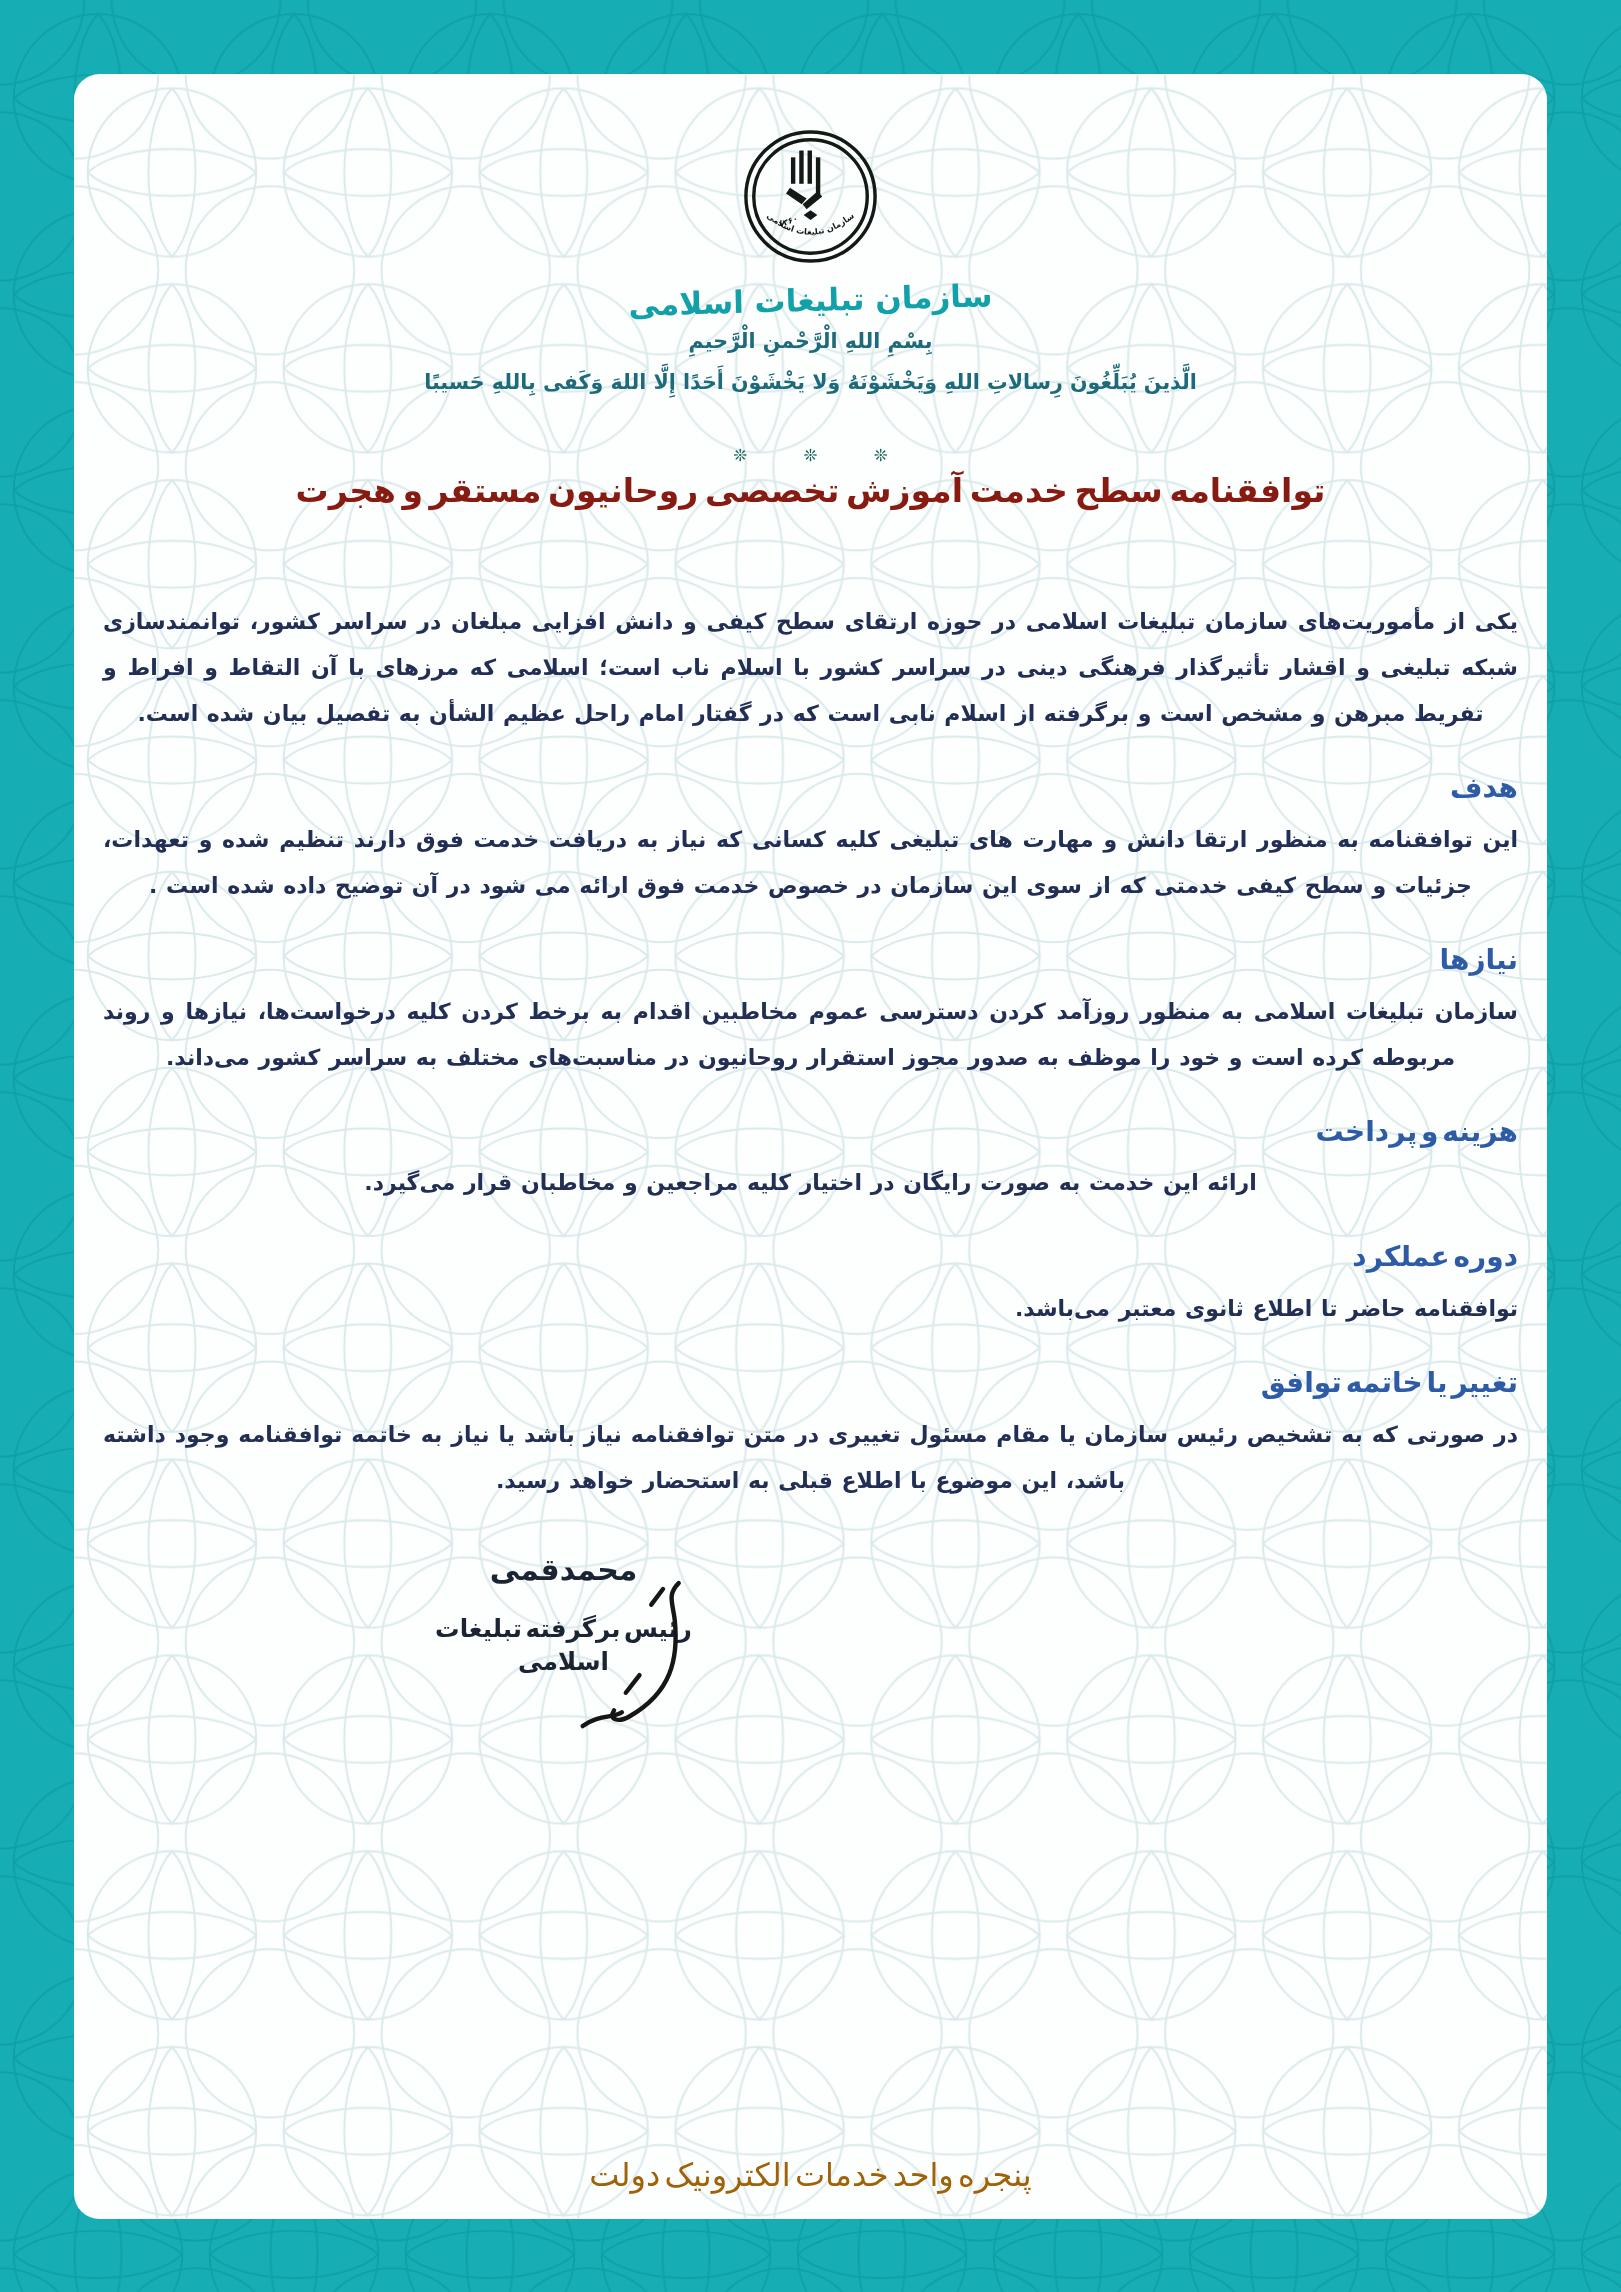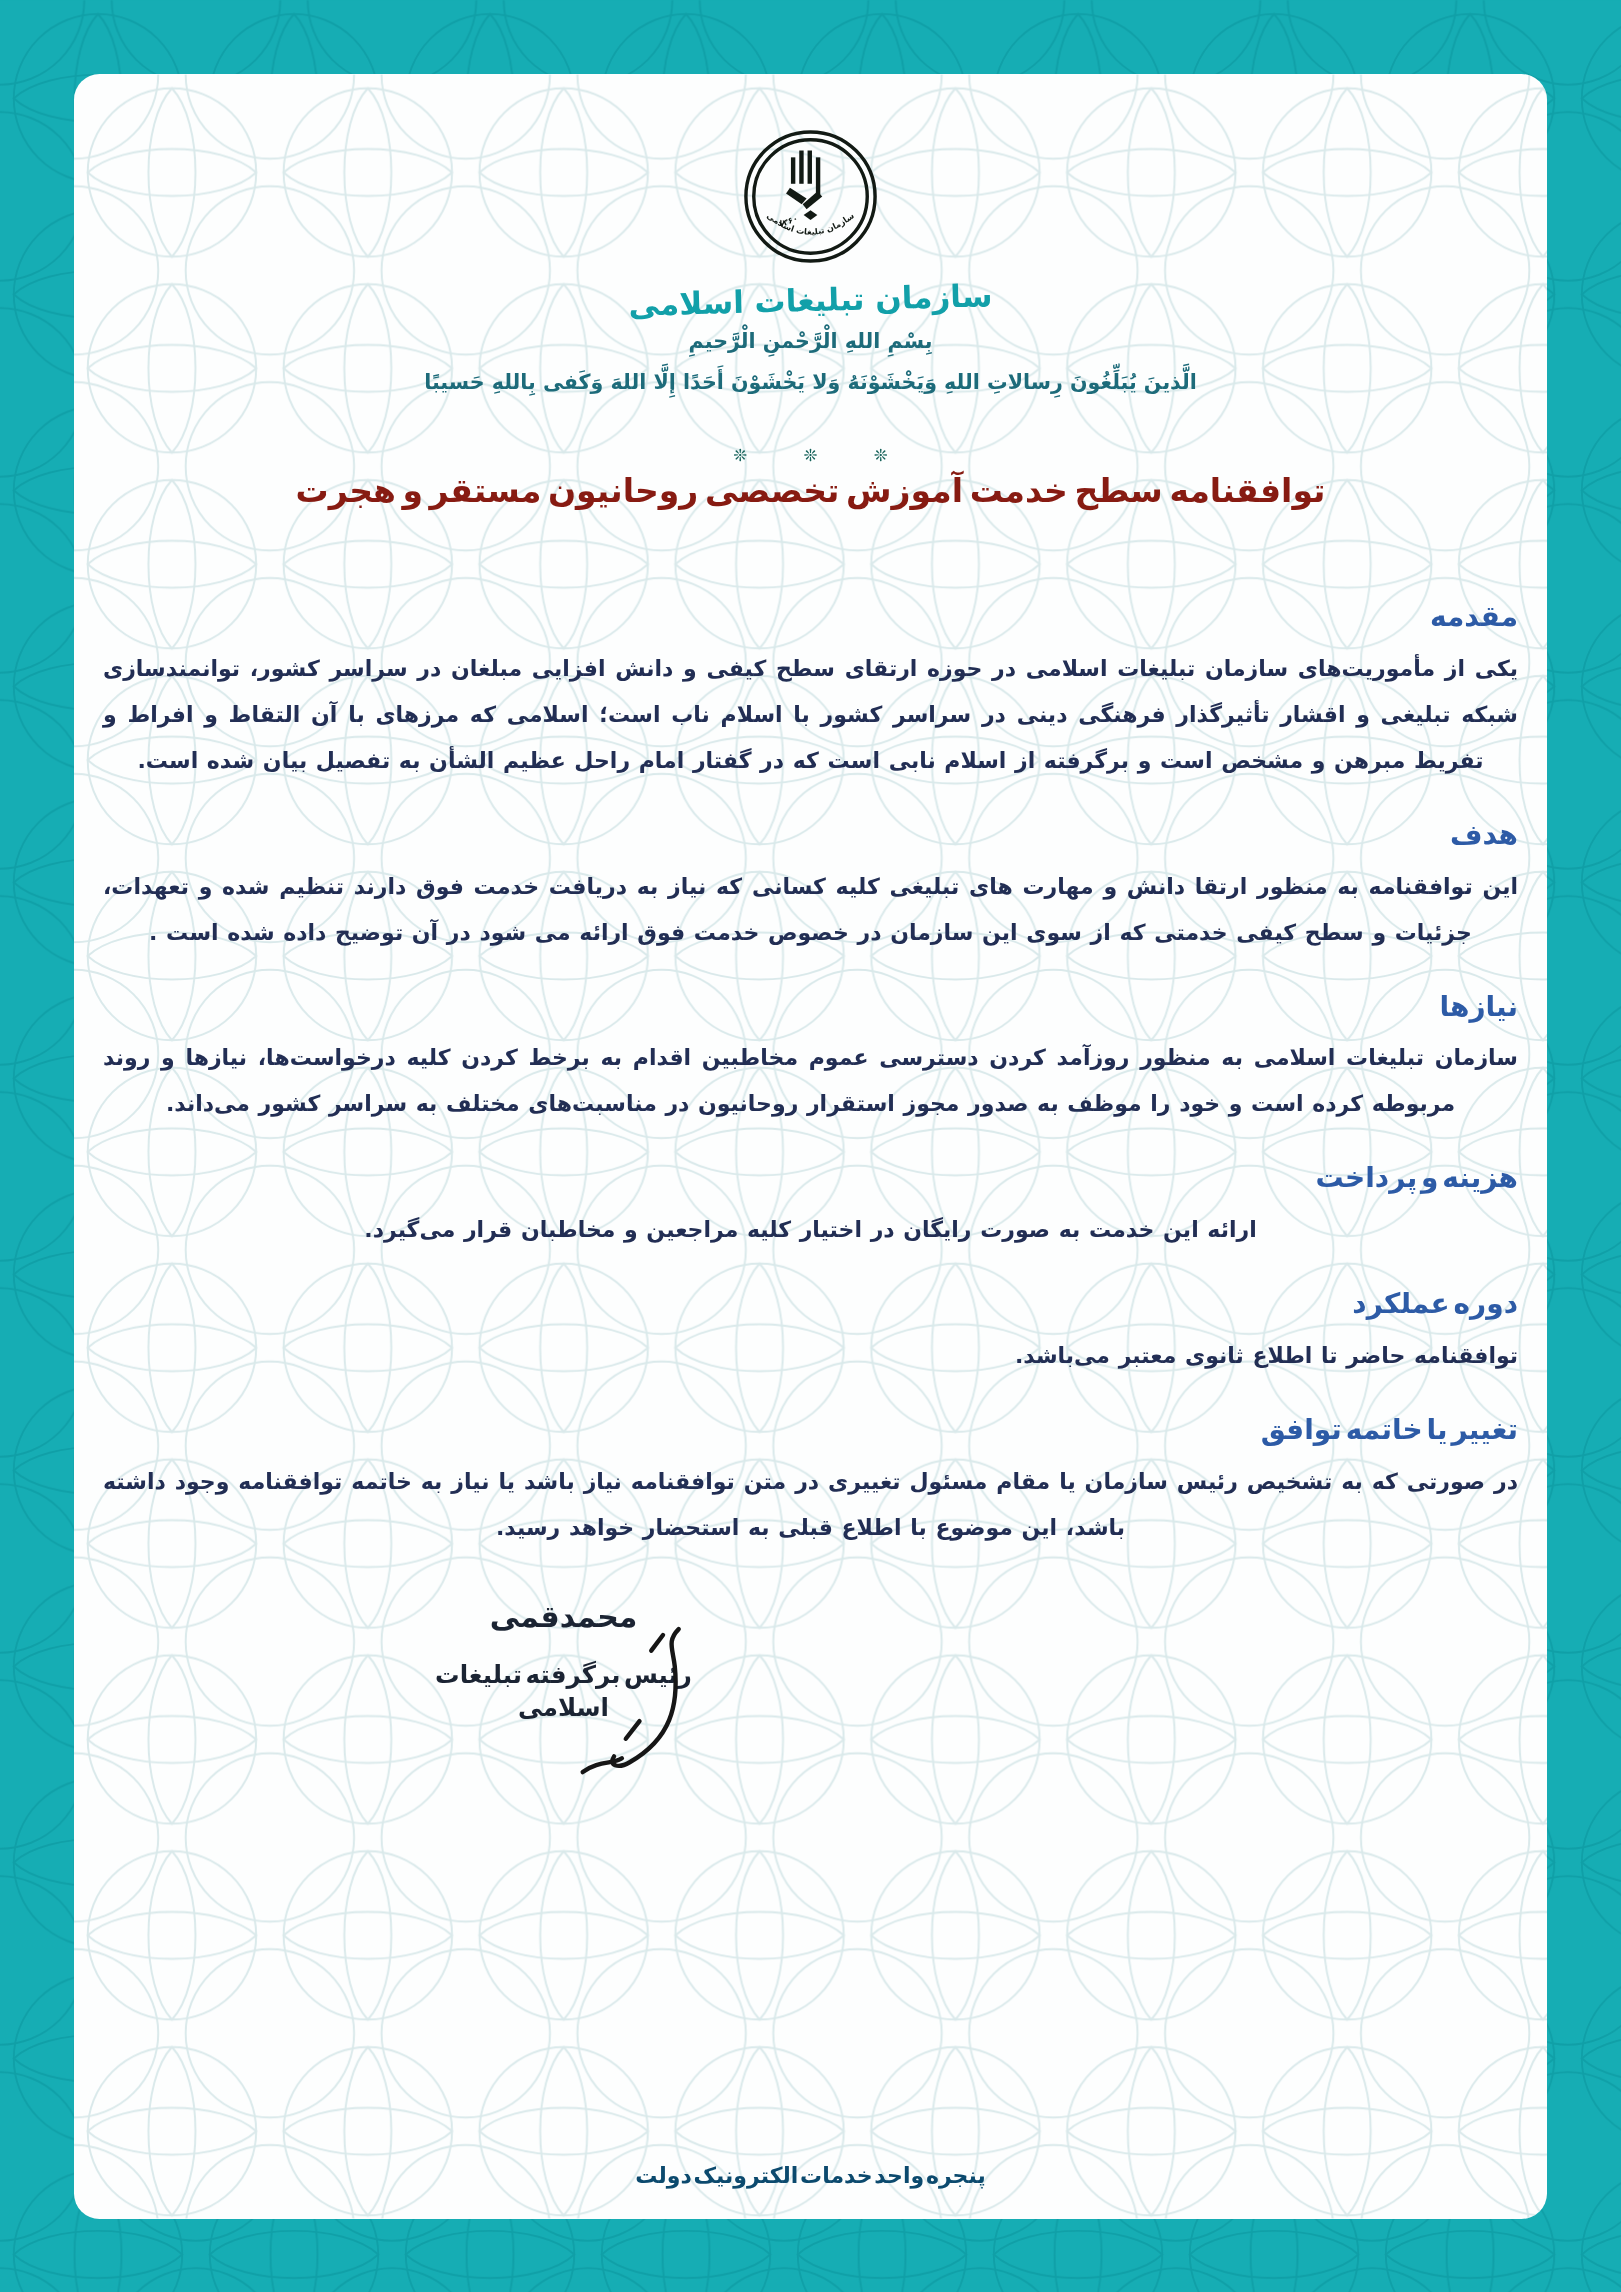--- a/index.html
+++ b/index.html
@@ -92,23 +92,23 @@
     position: absolute; left: 299px; top: 0; width: 323px;
     text-align: center; color: #1b2433;
   }
   .sig-name  { font-size: 30px; line-height: 33px; font-weight: 700; word-spacing: -4.9px; }
   .sig-title { margin-top: 25.5px; font-size: 24.5px; line-height: 33px; font-weight: 700; word-spacing: -4.9px; }
   .sig-curve { position: absolute; left: 466px; top: 23.5px; }
   
   .footer {
     position: absolute; bottom: 25.5px; left: 0; right: 0;
     text-align: center;
-    font-size: 22px; line-height: 37px; font-weight: 700;
+    font-size: 32px; line-height: 37px; font-weight: 400;
     word-spacing: -5.9px;
-    color: #0c4a6e;
+    color: #a16207;
   }
 </style>
 </head>
 <body>
 
 <div class="page">
 
   <svg class="frame-pattern" xmlns="http://www.w3.org/2000/svg" viewBox="0 0 1654 2339" width="1621" height="2293">
     <defs>
       <pattern id="geoFrame" width="200" height="200" patternUnits="userSpaceOnUse">
@@ -170,21 +170,20 @@
       </div>
 
       <div class="bismillah">بِسْمِ اللهِ الْرَّحْمنِ الْرَّحیمِ</div>
       <div class="verse">الَّذینَ یُبَلِّغُونَ رِسالاتِ اللهِ وَیَخْشَوْنَهُ وَلا یَخْشَوْنَ أَحَدًا إِلَّا اللهَ وَکَفی بِاللهِ حَسیبًا</div>
       <div class="ornament">❊ ❊ ❊</div>
 
       <h1 class="doc-title">توافقنامه سطح خدمت آموزش تخصصی روحانیون مستقر و هجرت</h1>
 
       <div class="sections">
         <section class="sec">
-          <h2>مقدمه</h2>
           <p class="align-justify-center">یکی از مأموریت‌های سازمان تبلیغات اسلامی در حوزه ارتقای سطح کیفی و دانش افزایی مبلغان در سراسر کشور، توانمندسازی شبکه تبلیغی و اقشار تأثیرگذار فرهنگی دینی در سراسر کشور با اسلام ناب است؛ اسلامی که مرزهای با آن التقاط و افراط و تفریط مبرهن و مشخص است و برگرفته از اسلام نابی است که در گفتار امام راحل عظیم الشأن به تفصیل بیان شده است.</p>
         </section>
         <section class="sec">
           <h2>هدف</h2>
           <p class="align-justify-center">این توافقنامه به منظور ارتقا دانش و مهارت های تبلیغی کلیه کسانی که نیاز به دریافت خدمت فوق دارند تنظیم شده و تعهدات، جزئیات و سطح کیفی خدمتی که از سوی این سازمان در خصوص خدمت فوق ارائه می شود در آن توضیح داده شده است .</p>
         </section>
         <section class="sec">
           <h2>نیازها</h2>
           <p class="align-justify-center">سازمان تبلیغات اسلامی به منظور روزآمد کردن دسترسی عموم مخاطبین اقدام به برخط کردن کلیه درخواست‌ها، نیازها و روند مربوطه کرده است و خود را موظف به صدور مجوز استقرار روحانیون در مناسبت‌های مختلف به سراسر کشور می‌داند.</p>
         </section>

